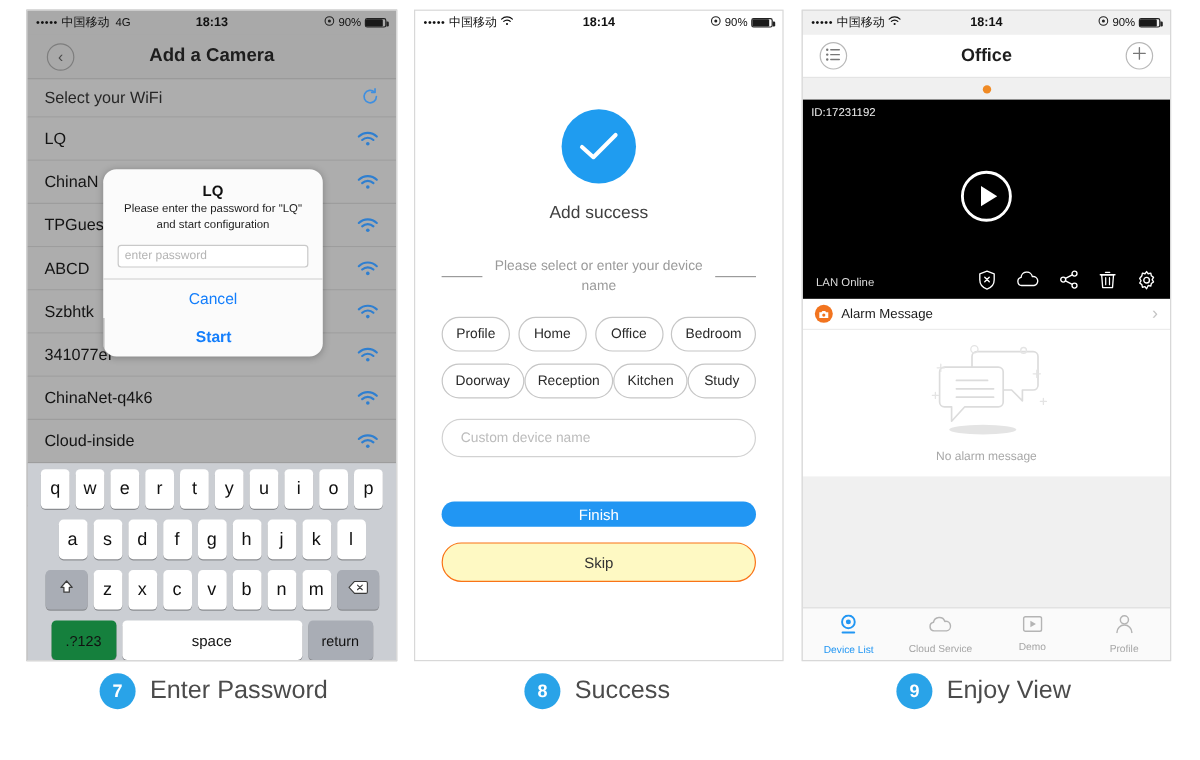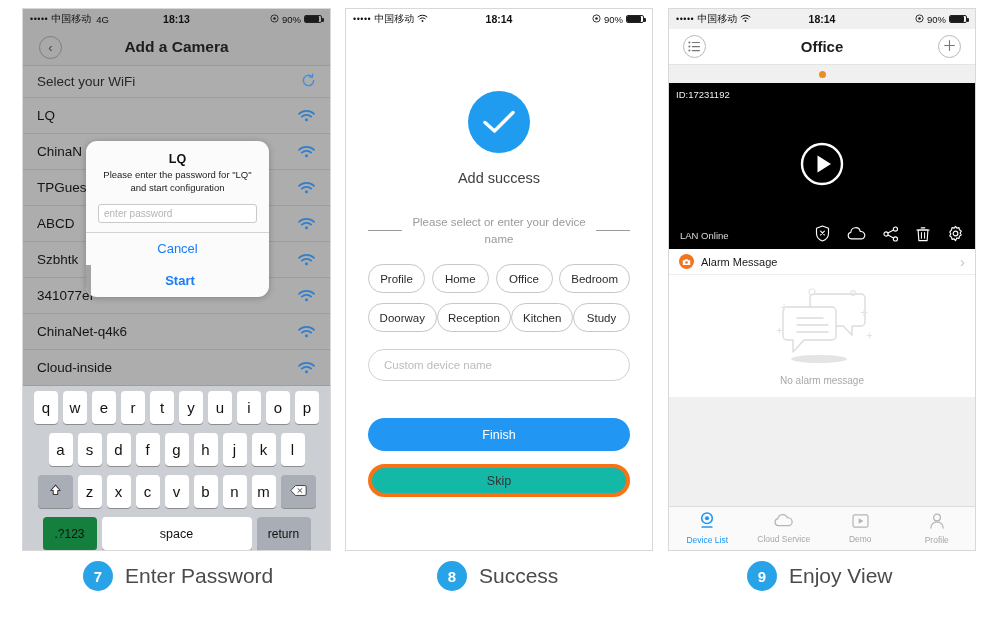--- a/index.html
+++ b/index.html
@@ -93,21 +93,21 @@
     margin: 0 12px 9px; height: 19px; background: #fff;
     border: 1px solid #c9c9c9; border-radius: 3px;
     display: flex; align-items: center; padding: 0 5px;
   }
   .dlg-input span { font-size: 10px; color: #b4b4b4; }
   .dlg-btns { display: flex; border-top: 1px solid #d4d4d4; flex-direction: column; }
   .dlg-btn {
     flex: 1; text-align: center; font-size: 13px; color: #147efb;
     padding: 8px 0 9px;
   }
-  .dlg-btn.start { font-weight: bold; border-left: 5px solid #a3a3a3; }
+  .dlg-btn.start { font-weight: bold; border-left: 1px solid #a3a3a3; }
 
   
   .keyboard {
     position: absolute; left: 0; right: 0; bottom: 0; height: 164px;
     background: #cbced3; padding: 5px 2px 4px;
   }
   .krow { display: flex; justify-content: center; gap: 5px; margin-bottom: 9px; }
   .krow:last-child { margin-bottom: 0; }
   .key {
     background: #fff; border-radius: 4px; height: 33px;
@@ -142,27 +142,27 @@
     border: 1px solid #c6c6c6; border-radius: 16px; height: 29px;
     display: flex; align-items: center; justify-content: center;
     font-size: 11.5px; color: #2a2a2a; padding: 0 11px; min-width: 57px;
   }
   .custom-input {
     margin-top: 7px; height: 32px; border: 1px solid #d2d2d2; border-radius: 16px;
     display: flex; align-items: center; padding: 0 15px;
   }
   .custom-input span { font-size: 11.5px; color: #bcbcbc; text-align: center; }
   .btn-finish {
-    margin-top: 37px; height: 33px; border-radius: 17px; background: #2196f3;
+    margin-top: 37px; height: 21px; border-radius: 17px; background: #2196f3;
     display: flex; align-items: center; justify-content: center;
     color: #fff; font-size: 12.5px;
   }
   .btn-skip {
-    margin-top: 13px; height: 33px; border-radius: 17px; background: #14b8a6;
-    border: 4px solid #f97316;
+    margin-top: 13px; height: 33px; border-radius: 17px; background: #fef9c3;
+    border: 1px solid #f97316;
     display: flex; align-items: center; justify-content: center;
     color: #333; font-size: 12.5px;
   }
 
   
   .p3-nav {
     height: 36px; background: #fff; display: flex; align-items: center;
     position: relative; padding: 0 14px; border-bottom: 1px solid #e4e4e4;
   }
   .p3-circ {

